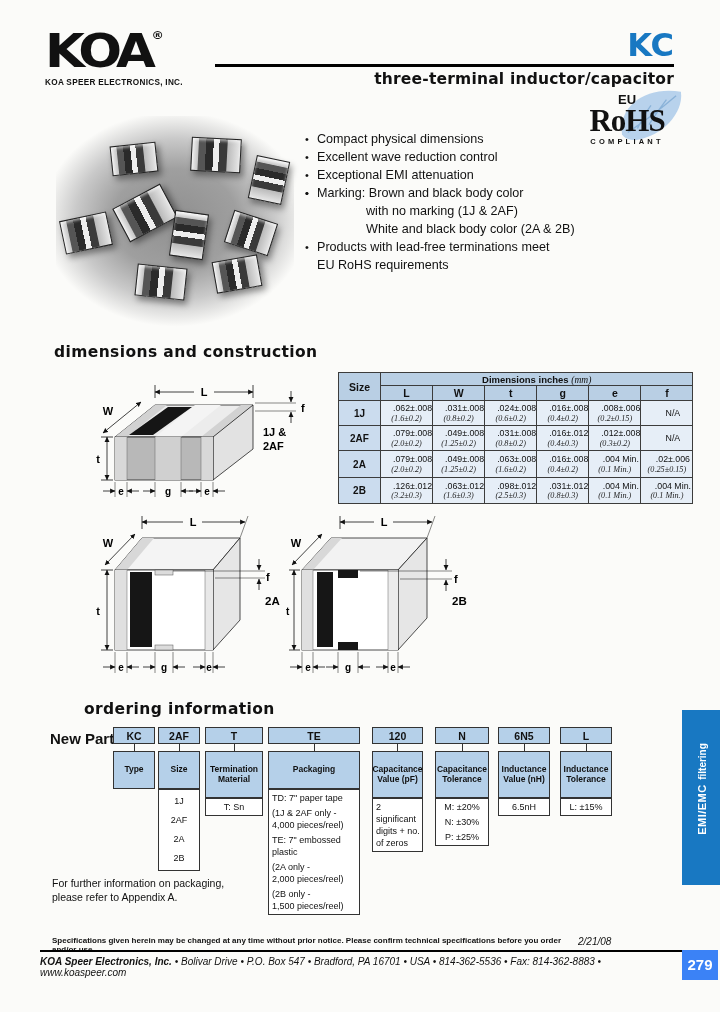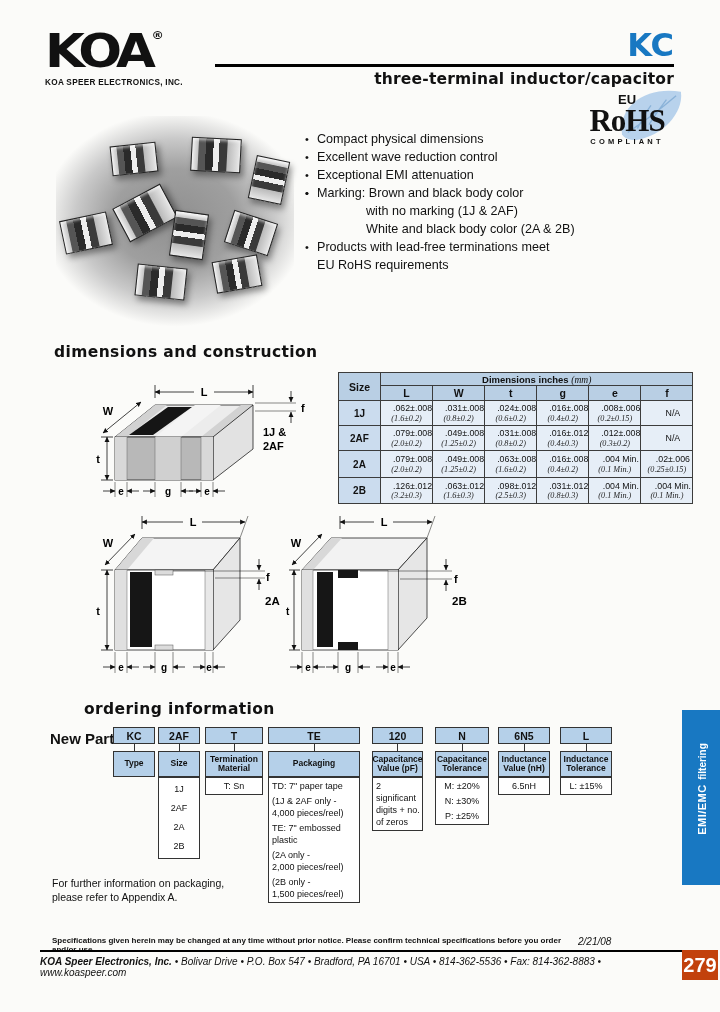--- a/index.html
+++ b/index.html
@@ -66,21 +66,21 @@
 
   
   .ordering { left:50px; top:727px; width:575px; height:170px; }
   .npart { position:absolute; left:0; top:3px; font-size:15px; font-weight:bold; }
   .ocol { position:absolute; top:0; text-align:center; }
   .ocode { height:17px; line-height:16px; background:#b5d0e9; border:1px solid #333;
            font-size:10.5px; font-weight:bold; }
   .oconn { width:1px; height:7px; background:#333; margin:0 auto; }
   .olabel { min-height:26px; background:#b5d0e9; border:1px solid #333; display:flex;
             align-items:center; justify-content:center; font-size:8.5px; font-weight:bold;
-            line-height:9.5px; padding:1px; }
+            line-height:9.5px; padding:13px; }
   .oopts { border:1px solid #333; background:#fff; font-size:9px; line-height:12px;
            padding:2px 2px; text-align:center; }
   .oopts.left { text-align:left; padding-left:3px; }
   .oopts .gap { margin-top:3px; }
   .oopts.sizelist div { line-height:19px; }
   .c1 { left:63px;  width:42px; }
   .c2 { left:108px; width:42px; }
   .c3 { left:155px; width:58px; }
   .c4 { left:218px; width:92px; }
   .c5 { left:322px; width:51px; }
@@ -88,22 +88,22 @@
   .c7 { left:448px; width:52px; }
   .c8 { left:510px; width:52px; }
 
   
   .pkg-note { left:52px; top:877px; font-size:10.5px; line-height:13.5px; }
   .disclaimer { left:52px; top:936px; width:522px; font-size:8px; font-weight:bold; }
   .datecode { left:578px; top:936px; font-size:10px; font-style:italic; }
   .frule { left:40px; top:950px; width:678px; height:2px; background:#000; }
   .company { left:40px; top:956px; font-size:10px; font-style:italic; width:630px; }
   .company b { font-weight:bold; }
-  .pagebox { left:682px; top:950px; width:36px; height:30px; background:#c2410c; color:#fff;
-             font-size:20px; font-weight:bold; text-align:center; line-height:30px; }
+  .pagebox { left:682px; top:950px; width:36px; height:30px; background:#3b82f6; color:#fff;
+             font-size:15px; font-weight:bold; text-align:center; line-height:30px; }
   .sidetab { left:682px; top:710px; width:38px; height:175px; background:#1878c2; }
   .sidetab-inner { position:absolute; left:50%; top:45%; transform:translate(-50%,-50%) rotate(-90deg);
                    width:150px; text-align:center; color:#fff; }
   .sidetab-l1 { font-size:11px; font-weight:bold; letter-spacing:.5px; }
   .sidetab-l2 { font-size:10px; font-weight:bold; }
 </style>
 </head>
 <body>
 
 <div class="abs koa-logo">

